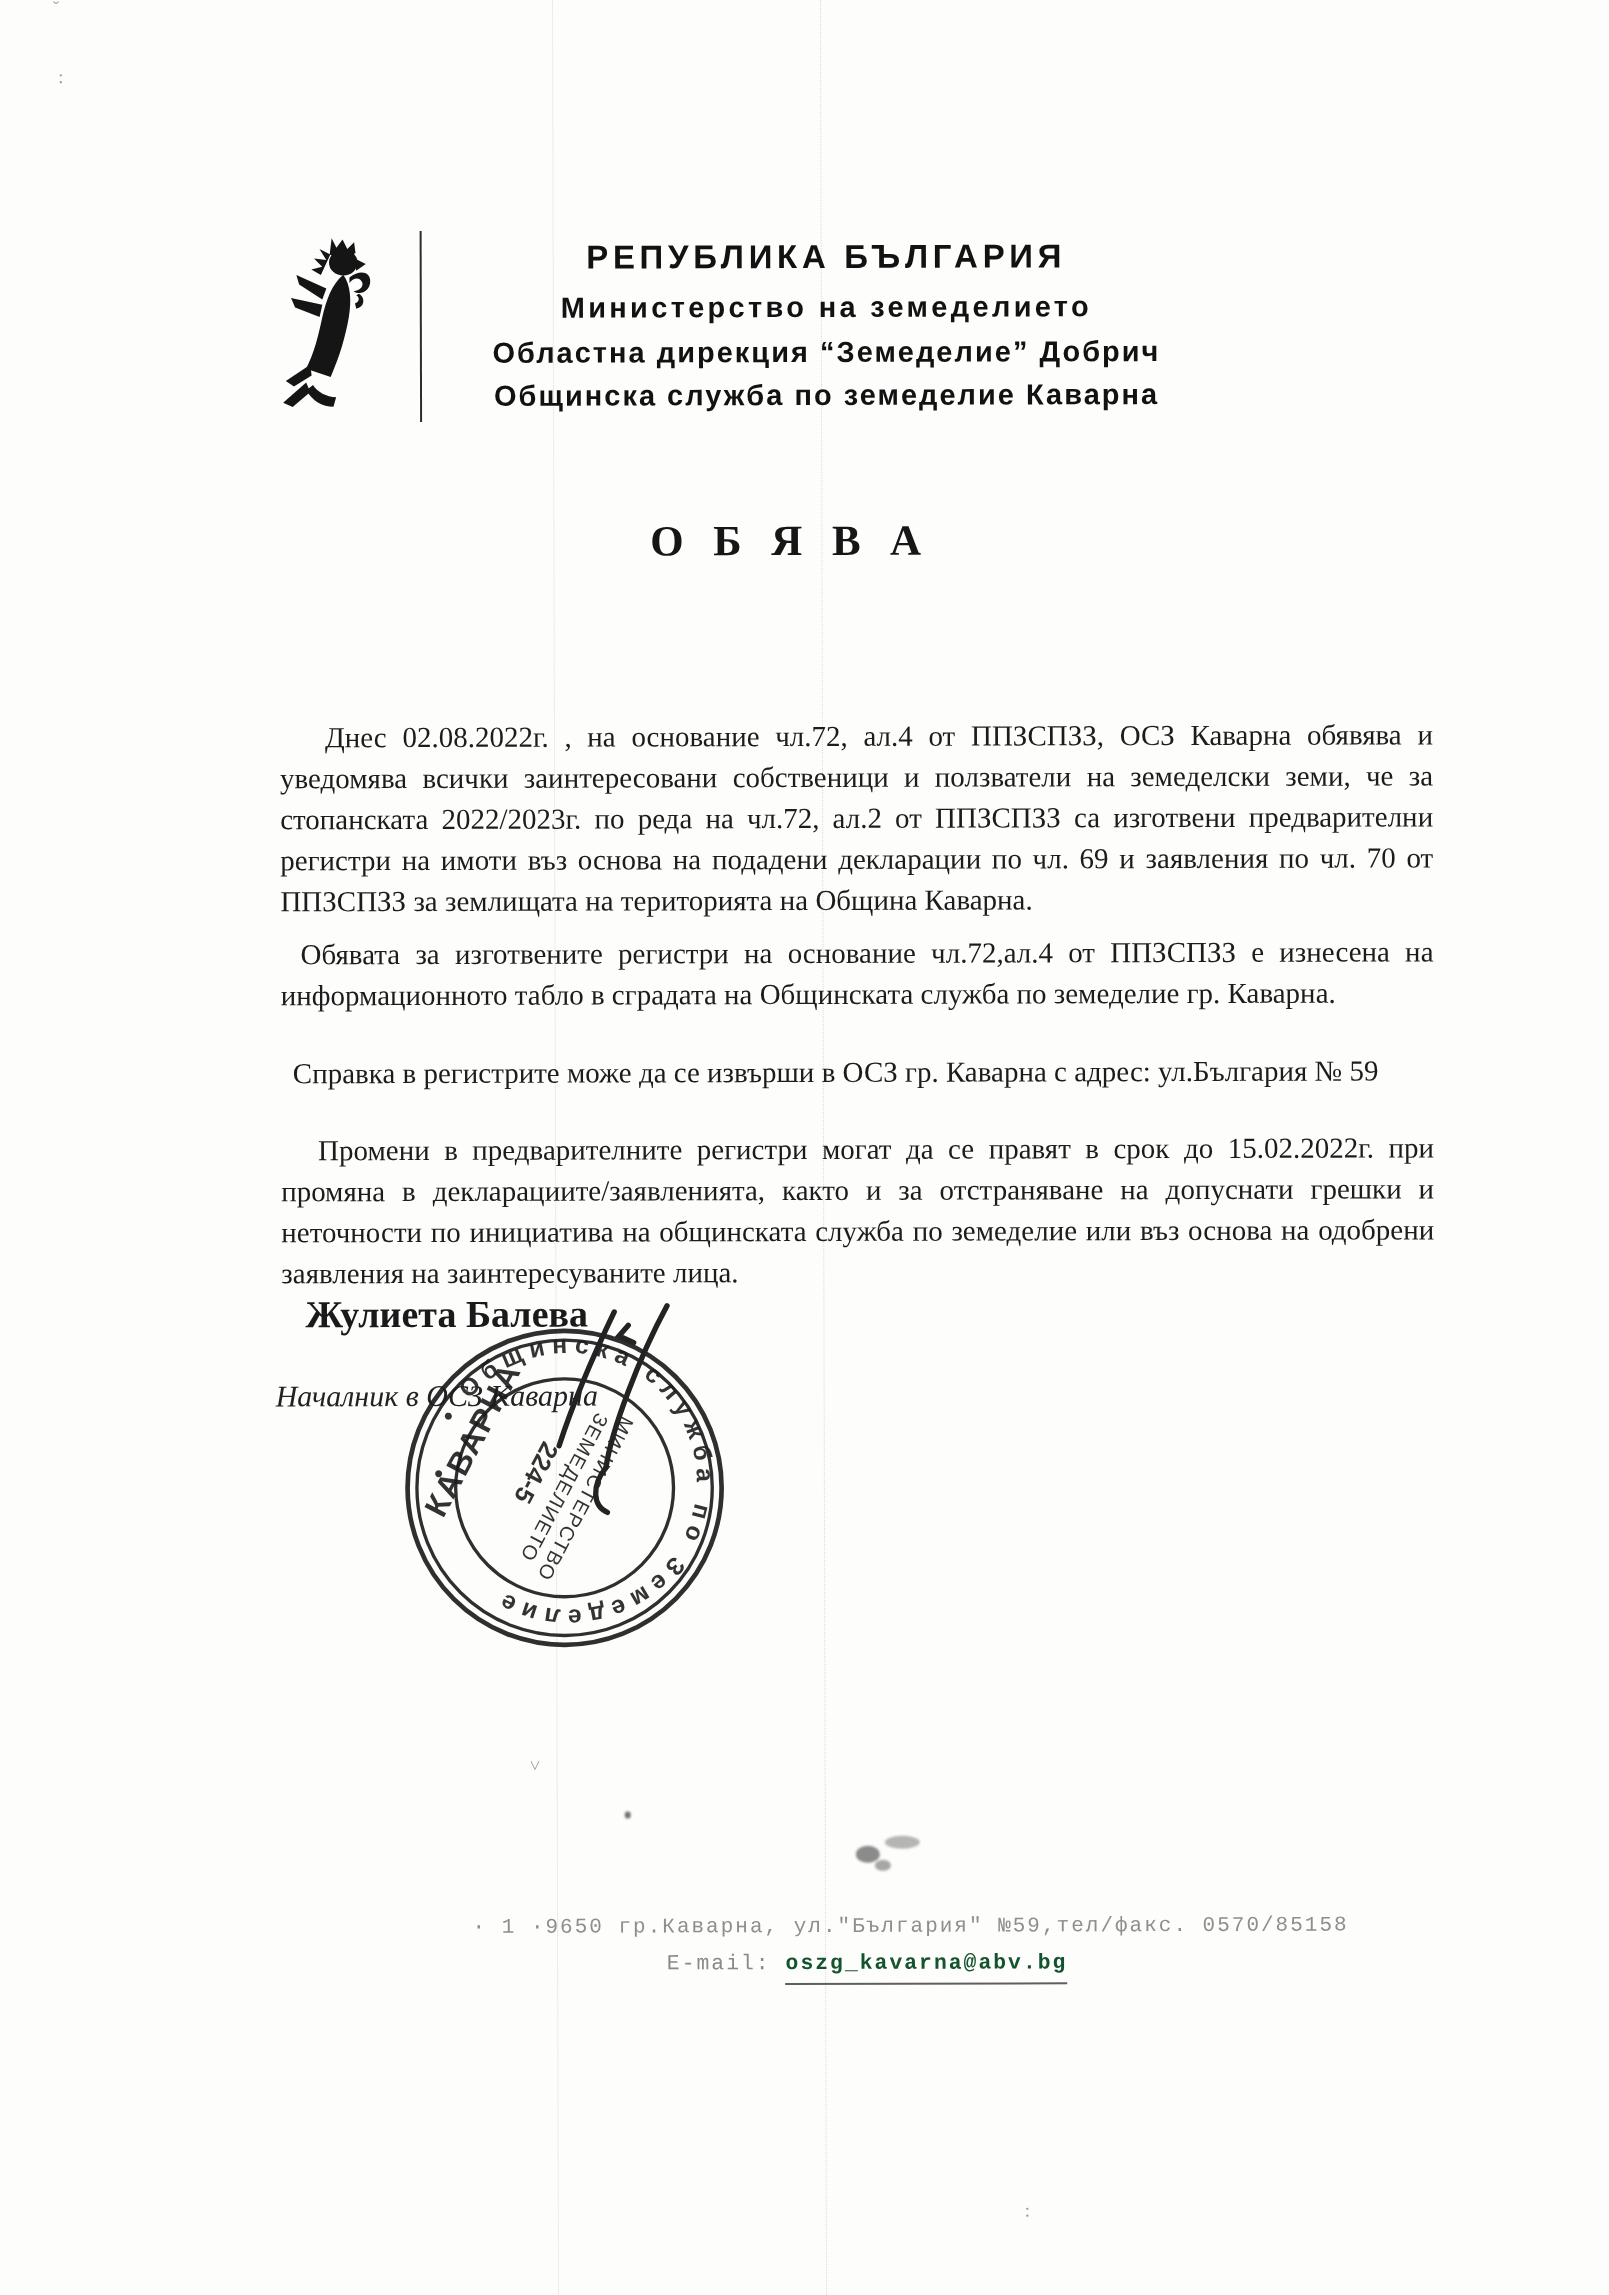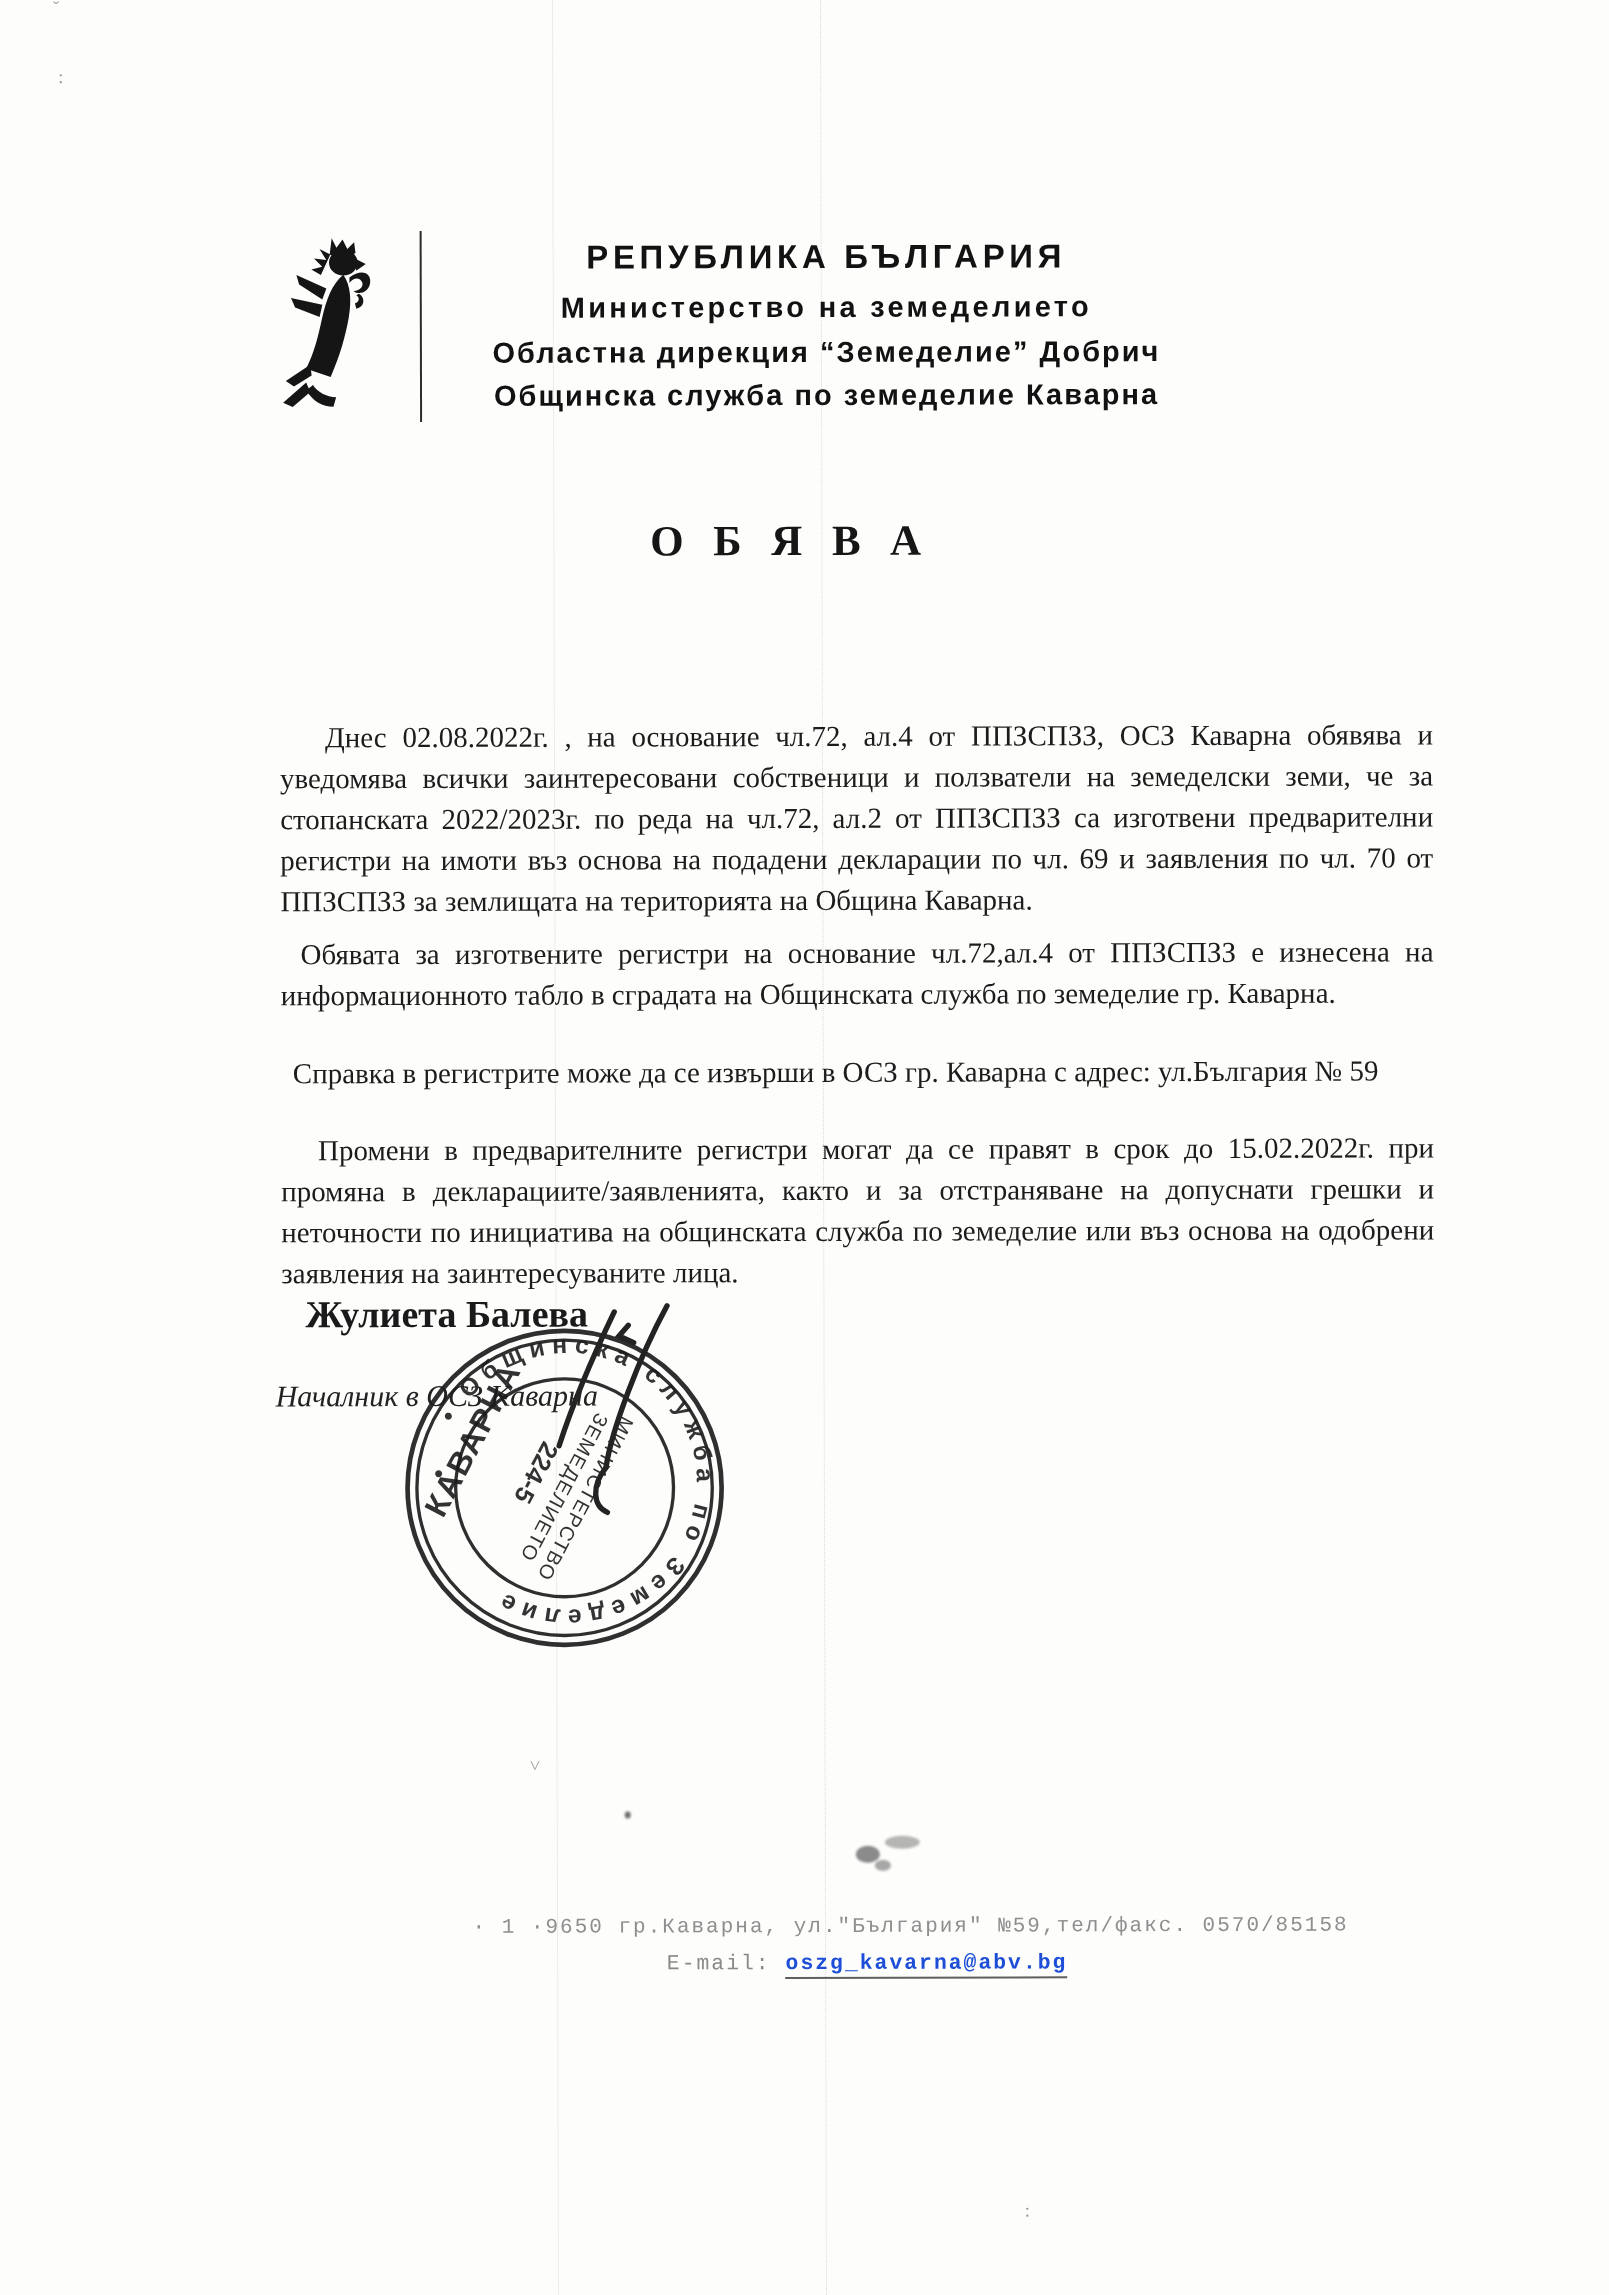--- a/index.html
+++ b/index.html
@@ -59,22 +59,22 @@
     position: absolute; left: 347px; top: 1915px; width: 1123px; text-align: center;
     font-family: "Liberation Mono", "DejaVu Sans Mono", monospace;
     font-size: 21px; letter-spacing: 2px; color: #8e8e8e; white-space: nowrap;
   }
   .footer2 {
     position: absolute; left: 347px; top: 1951px; width: 1036px; text-align: center;
     font-family: "Liberation Mono", "DejaVu Sans Mono", monospace;
     font-size: 21.4px; letter-spacing: 2px; color: #8a8a8a; white-space: nowrap;
   }
   .email {
-    font-weight: bold; color: #1d4ed8;
-    border-bottom: 2.7px solid #5f5f5f; padding-bottom: 2px;
+    font-weight: bold; color: #14532d;
+    border-bottom: 2.7px solid #5f5f5f; padding-bottom: 8px;
   }
   
   .noise { position: absolute; color: #9a9a9a; font-size: 18.7px; }
   .smudge { position: absolute; border-radius: 50%; filter: blur(1.3px); background: #6f6f6f; }
 </style>
 </head>
 <body>
 
 <div class="page">
   <div class="sheet">

